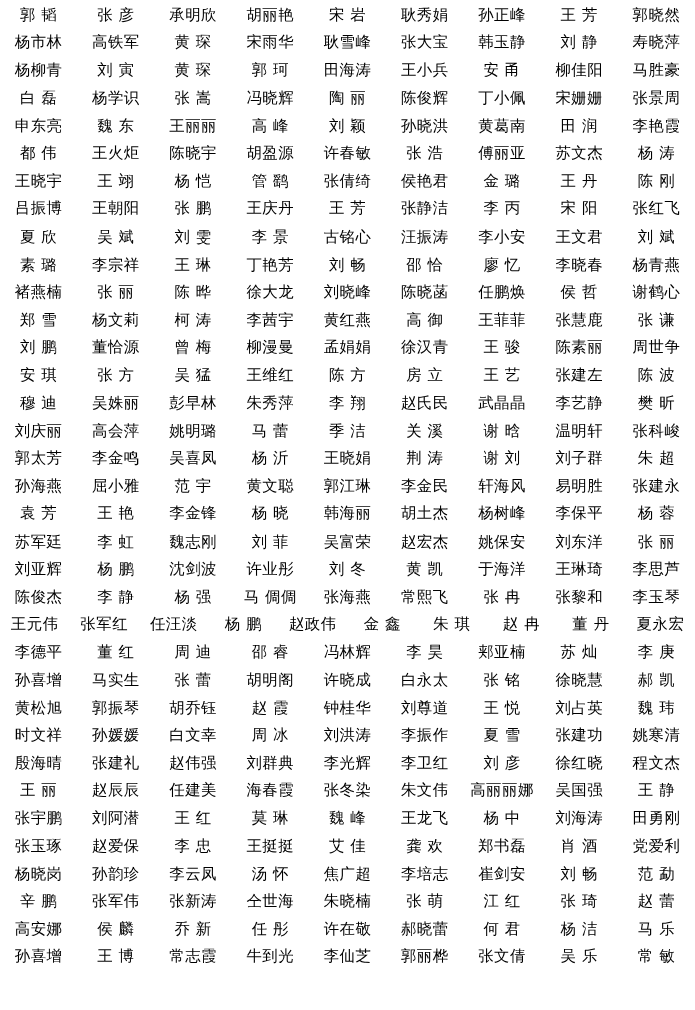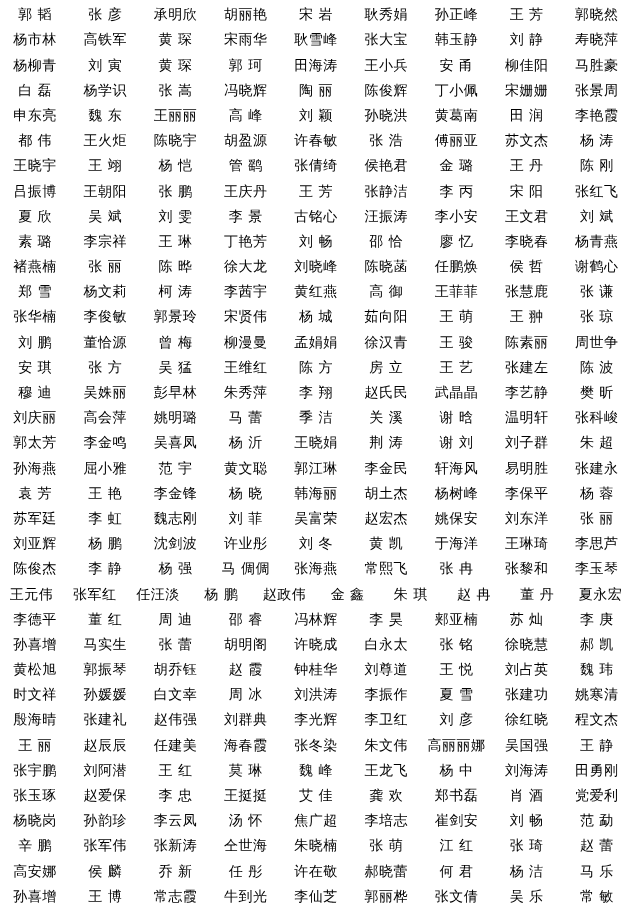--- a/index.html
+++ b/index.html
@@ -18,21 +18,21 @@
     display: flex;
     flex-direction: column;
     padding-top: 2px;
     box-sizing: border-box;
   }
   .name-row {
     display: flex;
     flex-direction: row;
     width: 100%;
     height: 25.2px;
-    align-items: flex-end;
+    align-items: flex-start;
   }
   .name-cell {
     flex: 1 1 0;
     text-align: center;
     font-size: 14px;
     color: #000000;
     line-height: 25px;
     white-space: nowrap;
     overflow: hidden;
     letter-spacing: 0.5px;
@@ -168,31 +168,20 @@
       <div class="name-cell">杨文莉</div>
       <div class="name-cell">柯 涛</div>
       <div class="name-cell">李茜宇</div>
       <div class="name-cell">黄红燕</div>
       <div class="name-cell">高 御</div>
       <div class="name-cell">王菲菲</div>
       <div class="name-cell">张慧鹿</div>
       <div class="name-cell">张 谦</div>
     </div>
     <div class="name-row">
-      <div class="name-cell">张华楠</div>
-      <div class="name-cell">李俊敏</div>
-      <div class="name-cell">郭景玲</div>
-      <div class="name-cell">宋贤伟</div>
-      <div class="name-cell">杨 城</div>
-      <div class="name-cell">茹向阳</div>
-      <div class="name-cell">王 萌</div>
-      <div class="name-cell">王 翀</div>
-      <div class="name-cell">张 琼</div>
-    </div>
-    <div class="name-row">
       <div class="name-cell">刘 鹏</div>
       <div class="name-cell">董恰源</div>
       <div class="name-cell">曾 梅</div>
       <div class="name-cell">柳漫曼</div>
       <div class="name-cell">孟娟娟</div>
       <div class="name-cell">徐汉青</div>
       <div class="name-cell">王 骏</div>
       <div class="name-cell">陈素丽</div>
       <div class="name-cell">周世争</div>
     </div>

